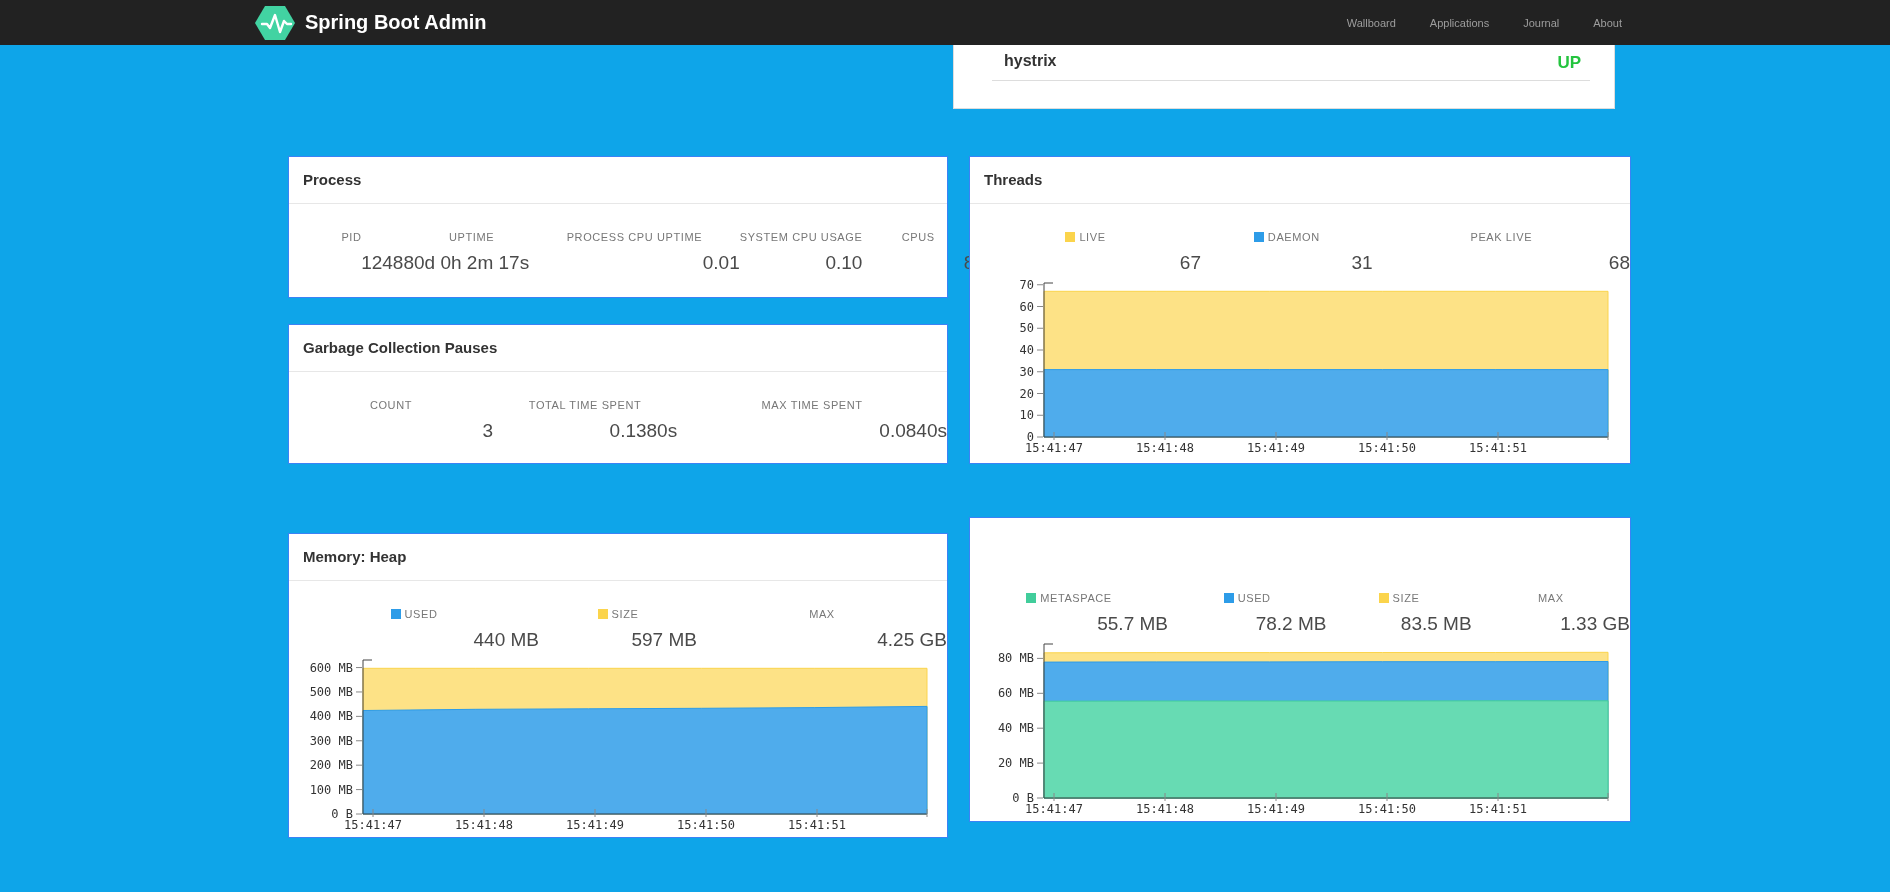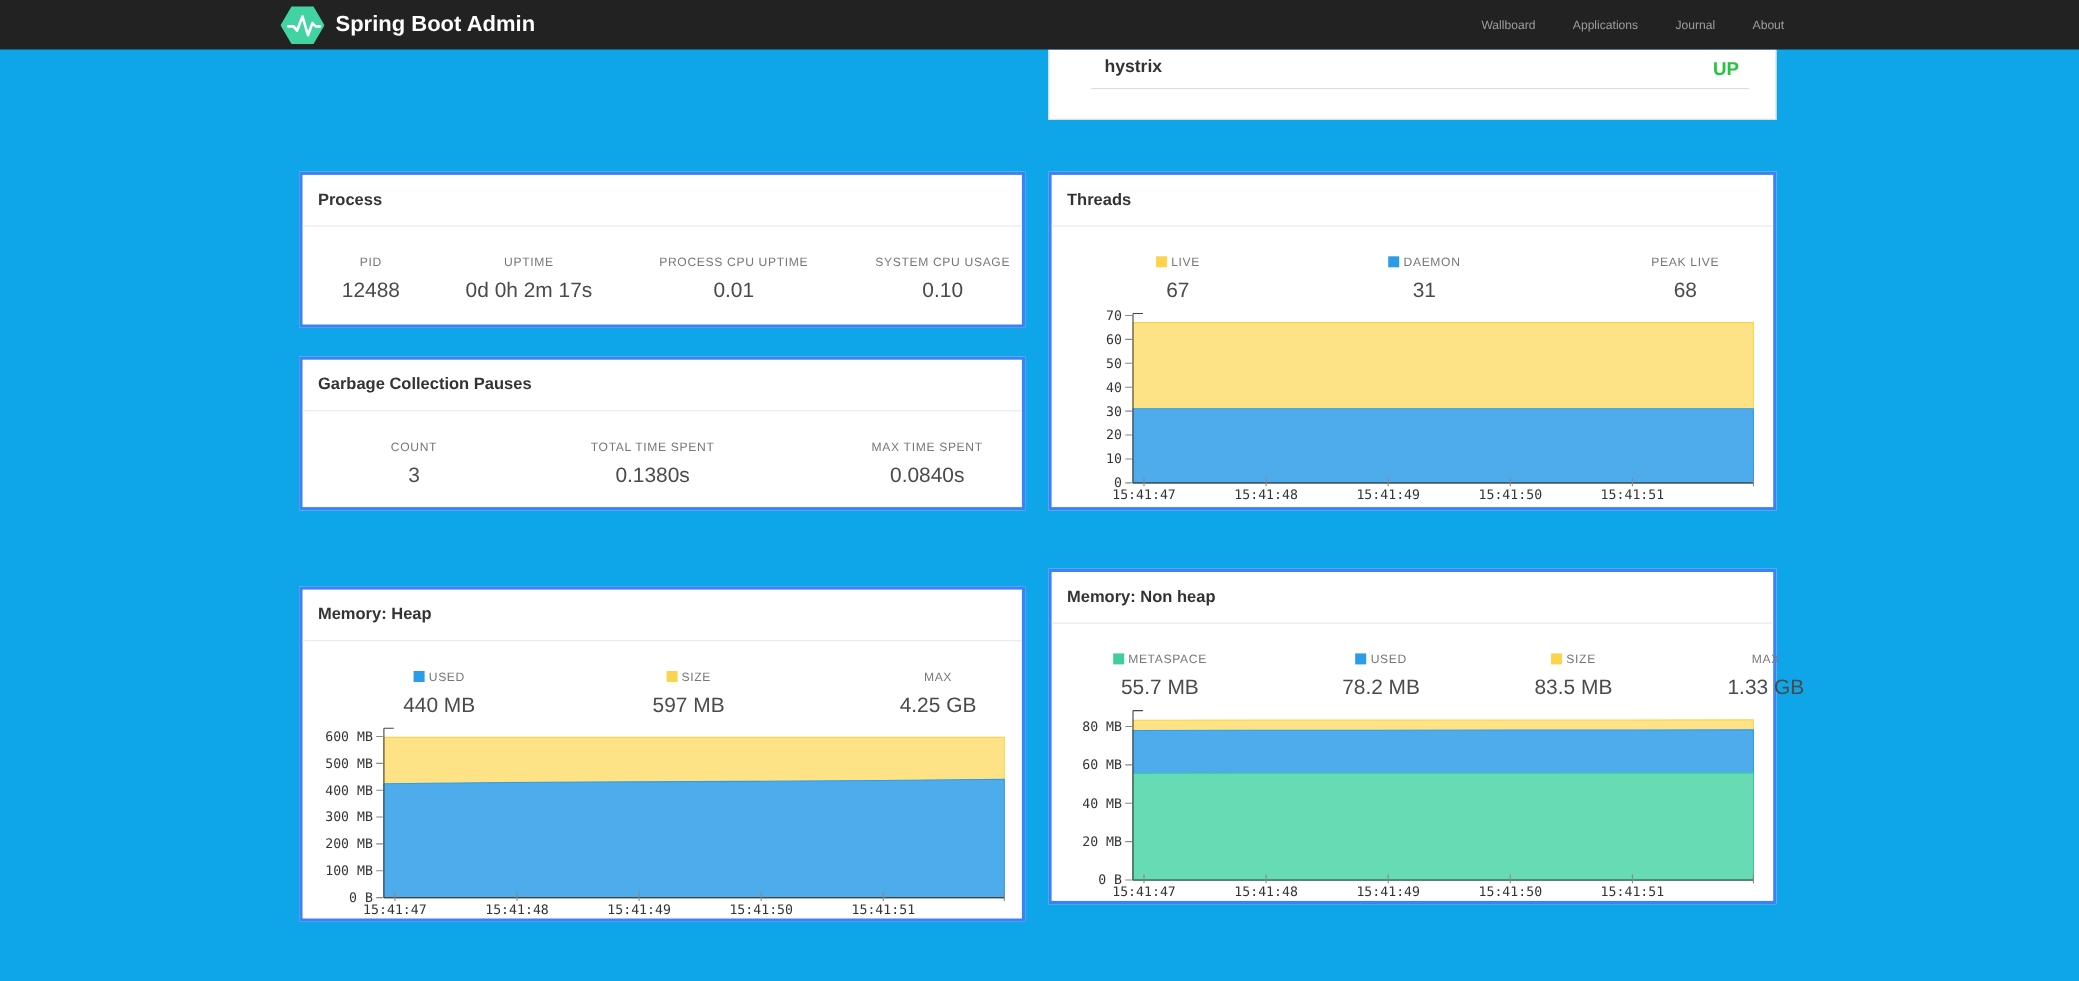--- a/index.html
+++ b/index.html
@@ -6,35 +6,35 @@
   #screen{position:relative;width:1890px;height:892px;overflow:hidden;background:#0ea5e9;
           font-family:"Liberation Sans",sans-serif;}
   
   .navbar{position:absolute;left:0;top:0;width:1890px;height:45px;background:#222222;z-index:10;}
   .brand{position:absolute;left:255px;top:0;height:45px;display:flex;align-items:center;gap:10px;cursor:pointer;}
   .brand-title{color:#ffffff;font-size:20px;font-weight:bold;}
   .nav-list{position:absolute;right:268px;top:0;height:45px;margin:0;padding:0;list-style:none;
             display:flex;align-items:center;gap:34px;}
   .nav-list li{color:#9d9d9d;font-size:11px;cursor:pointer;}
   
-  .card{position:absolute;background:#ffffff;border:3px solid #3b82f6;box-sizing:border-box;}
+  .card{position:absolute;background:#ffffff;border:1px solid #3b82f6;box-sizing:border-box;margin-left:16px;}
   .card-header{height:46px;line-height:46px;padding-left:14px;font-size:15px;font-weight:bold;
                color:#333;border-bottom:1px solid #e7e7e7;}
   .panel-apps{position:absolute;left:953px;top:45px;width:662px;height:64px;background:#fff;
               border:1px solid #ddd;border-top:none;box-sizing:border-box;}
   .app-row{position:absolute;left:0;right:0;top:3px;height:32px;cursor:pointer;}
   .app-name{position:absolute;left:50px;top:4px;font-size:16px;font-weight:bold;color:#333;}
   .app-status{position:absolute;right:33px;top:5px;font-size:17px;font-weight:bold;color:#24c43f;}
   .app-divider{position:absolute;left:38px;right:24px;top:35px;height:1px;background:#ddd;}
   
-  .stats{position:absolute;left:0;right:0;top:74px;display:flex;gap:24px;}
+  .stats{position:absolute;left:0;right:0;top:74px;display:flex;}
   .stat{text-align:center;white-space:nowrap;box-sizing:border-box;}
   .stat-label{font-size:11px;color:#777;letter-spacing:0.6px;}
   .legend-sq{display:inline-block;width:10px;height:10px;margin-right:4px;vertical-align:-1px;}
-  .stat-value{font-size:19px;color:#4a4a4a;margin-top:9px;}
+  .stat-value{font-size:19px;color:#4a4a4a;margin-top:9px;text-align:right;}
   .card-process  .stat:nth-child(1){flex:0 0 19%}
   .card-process  .stat:nth-child(2){flex:0 0 13.5%}
   .card-process  .stat:nth-child(3){flex:0 0 32%}
   .card-process  .stat:nth-child(4){flex:0 0 18%}
   .card-process  .stat:nth-child(5){flex:0 0 17%}
   .card-gc       .stat:nth-child(1){flex:0 0 31%}
   .card-gc       .stat:nth-child(2){flex:0 0 28%}
   .card-gc       .stat:nth-child(3){flex:0 0 41%}
   .card-threads  .stat:nth-child(1){flex:0 0 35%}
   .card-threads  .stat:nth-child(2){flex:0 0 26%}
@@ -218,21 +218,20 @@
         <text x="298" y="177" text-anchor="middle">15:41:49</text>
         <line x1="409" y1="157" x2="409" y2="165" stroke="#888888" stroke-width="1"></line>
         <text x="409" y="177" text-anchor="middle">15:41:50</text>
         <line x1="520" y1="157" x2="520" y2="165" stroke="#888888" stroke-width="1"></line>
         <text x="520" y="177" text-anchor="middle">15:41:51</text>
         <line x1="630" y1="157" x2="630" y2="165" stroke="#888888" stroke-width="1"></line>
       </svg>
   </div>
 
   <div class="card card-nonheap" style="left:953px;top:517px;width:662px;height:305px;">
-    <div class="card-header">Memory: Non heap</div>
     <div class="stats">
         <div class="stat">
           <div class="stat-label"><span class="legend-sq" style="background: rgb(65, 205, 155);"></span><span>METASPACE</span></div>
           <div class="stat-value">55.7 MB</div>
         </div>
         <div class="stat">
           <div class="stat-label"><span class="legend-sq" style="background: rgb(45, 156, 232);"></span><span>USED</span></div>
           <div class="stat-value">78.2 MB</div>
         </div>
         <div class="stat">

